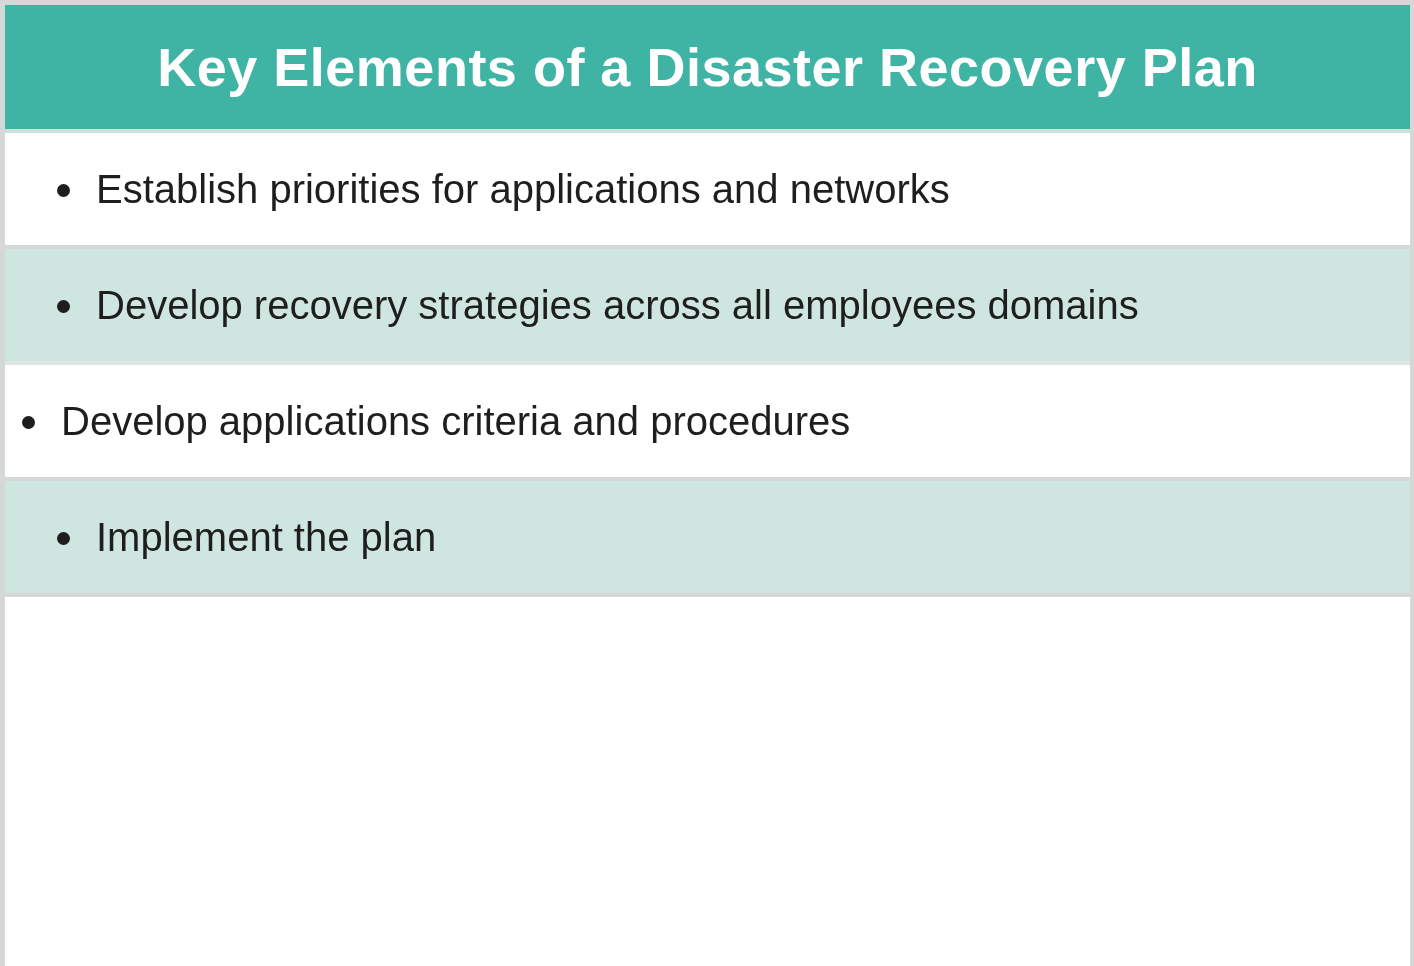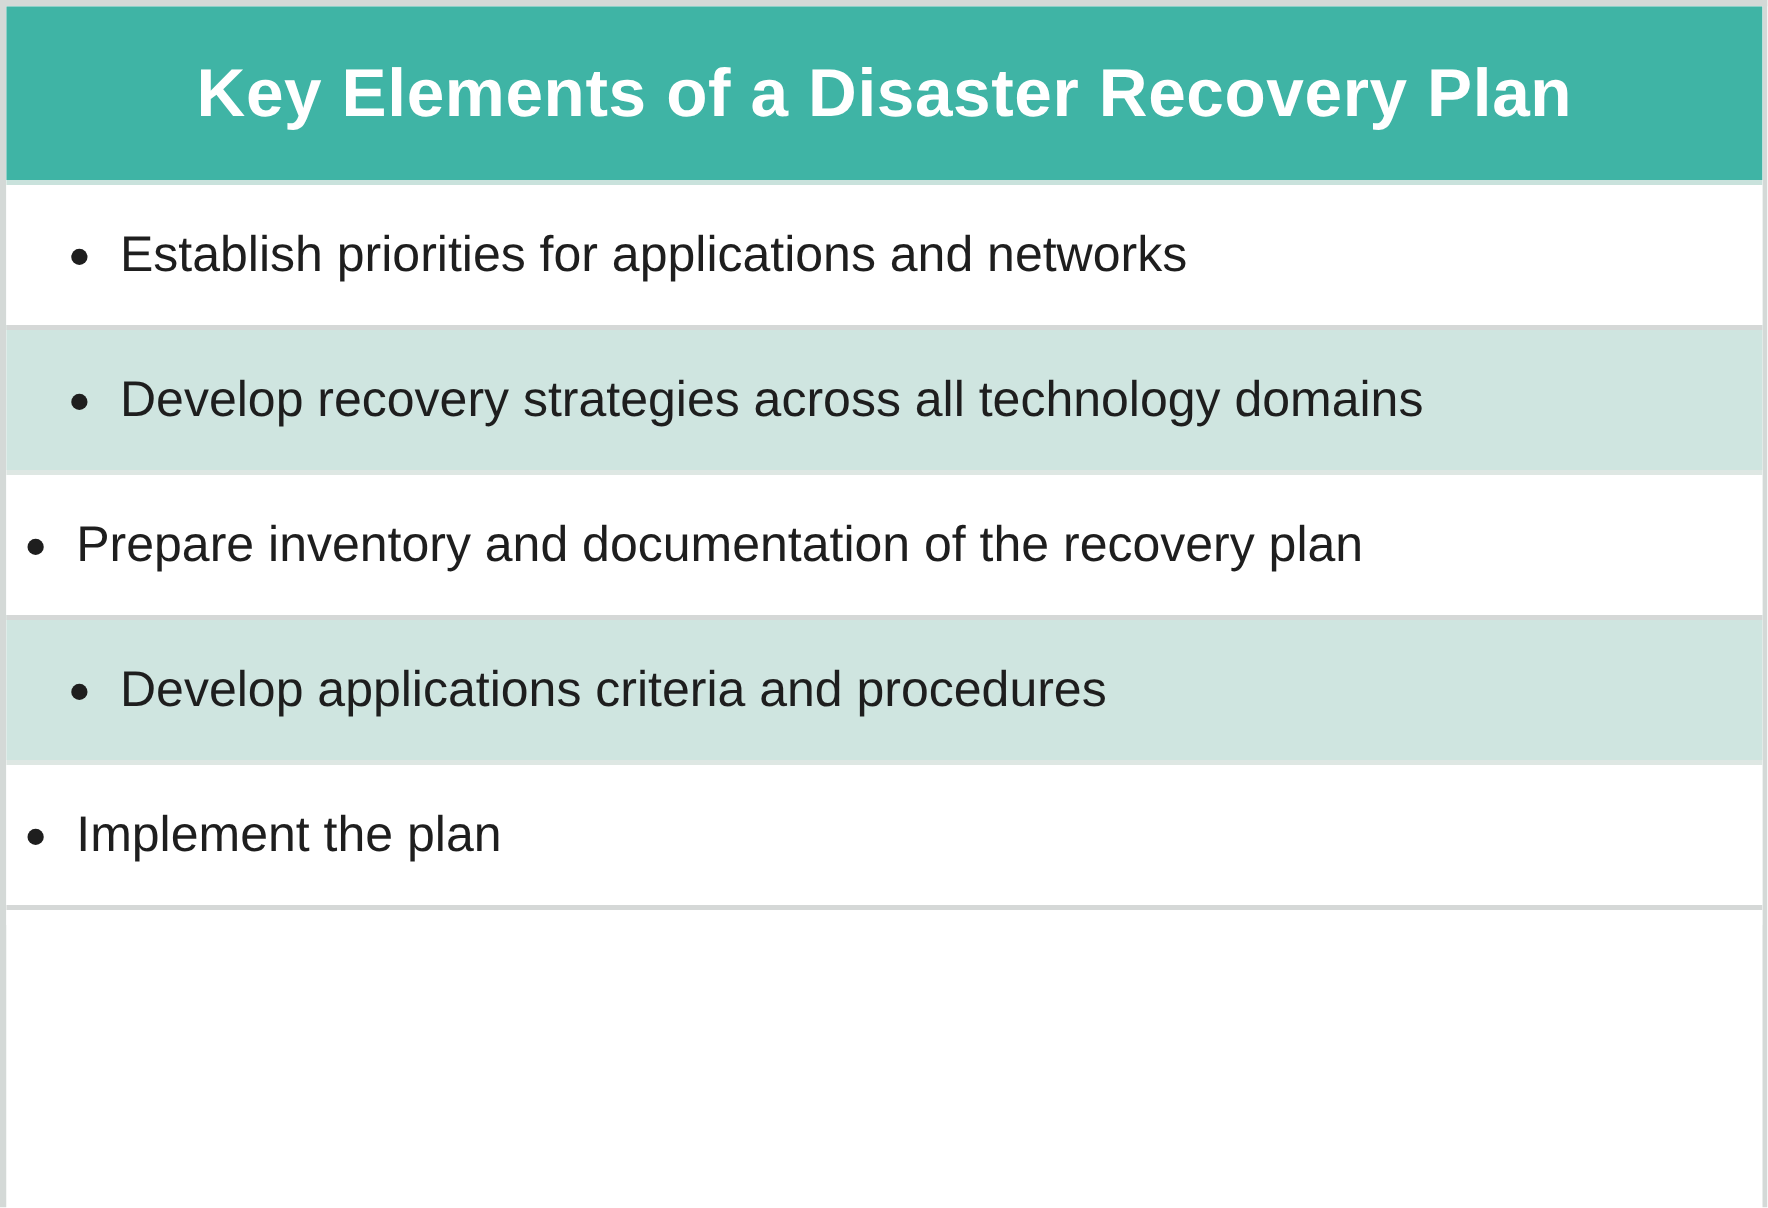--- a/index.html
+++ b/index.html
@@ -13,21 +13,21 @@
     width: 1414px;
     height: 966px;
     box-sizing: border-box;
     border-top: 5px solid var(--frame, #d4d9d7);
     border-left: 5px solid var(--frame, #d4d9d7);
     border-right: 4px solid var(--frame, #d4d9d7);
     background: #ffffff;
     overflow: hidden;
   }
   .header {
-    height: 139px;
+    height: 124px;
     background: var(--header-bg, #3fb4a5);
     display: flex;
     align-items: center;
     justify-content: center;
     text-align: right;
   }
   .header h1 {
     margin: 0;
     color: var(--title-text, #ffffff);
     font-size: 54px;
@@ -90,27 +90,23 @@
 
 
 
     <div class="row">
       <span class="bullet"></span>
       <span class="item-text">Establish priorities for applications and networks</span>
     </div>
 
     <div class="row">
       <span class="bullet"></span>
-      <span class="item-text">Develop recovery strategies across all technology domains</span>
+      <span class="item-text">Develop recovery strategies across all employees domains</span>
     </div>
 
-    <div class="row">
-      <span class="bullet"></span>
-      <span class="item-text">Prepare inventory and documentation of the recovery plan</span>
-    </div>
 
     <div class="row">
       <span class="bullet"></span>
       <span class="item-text">Develop applications criteria and procedures</span>
     </div>
 
     <div class="row">
       <span class="bullet"></span>
       <span class="item-text">Implement the plan</span>
     </div>

